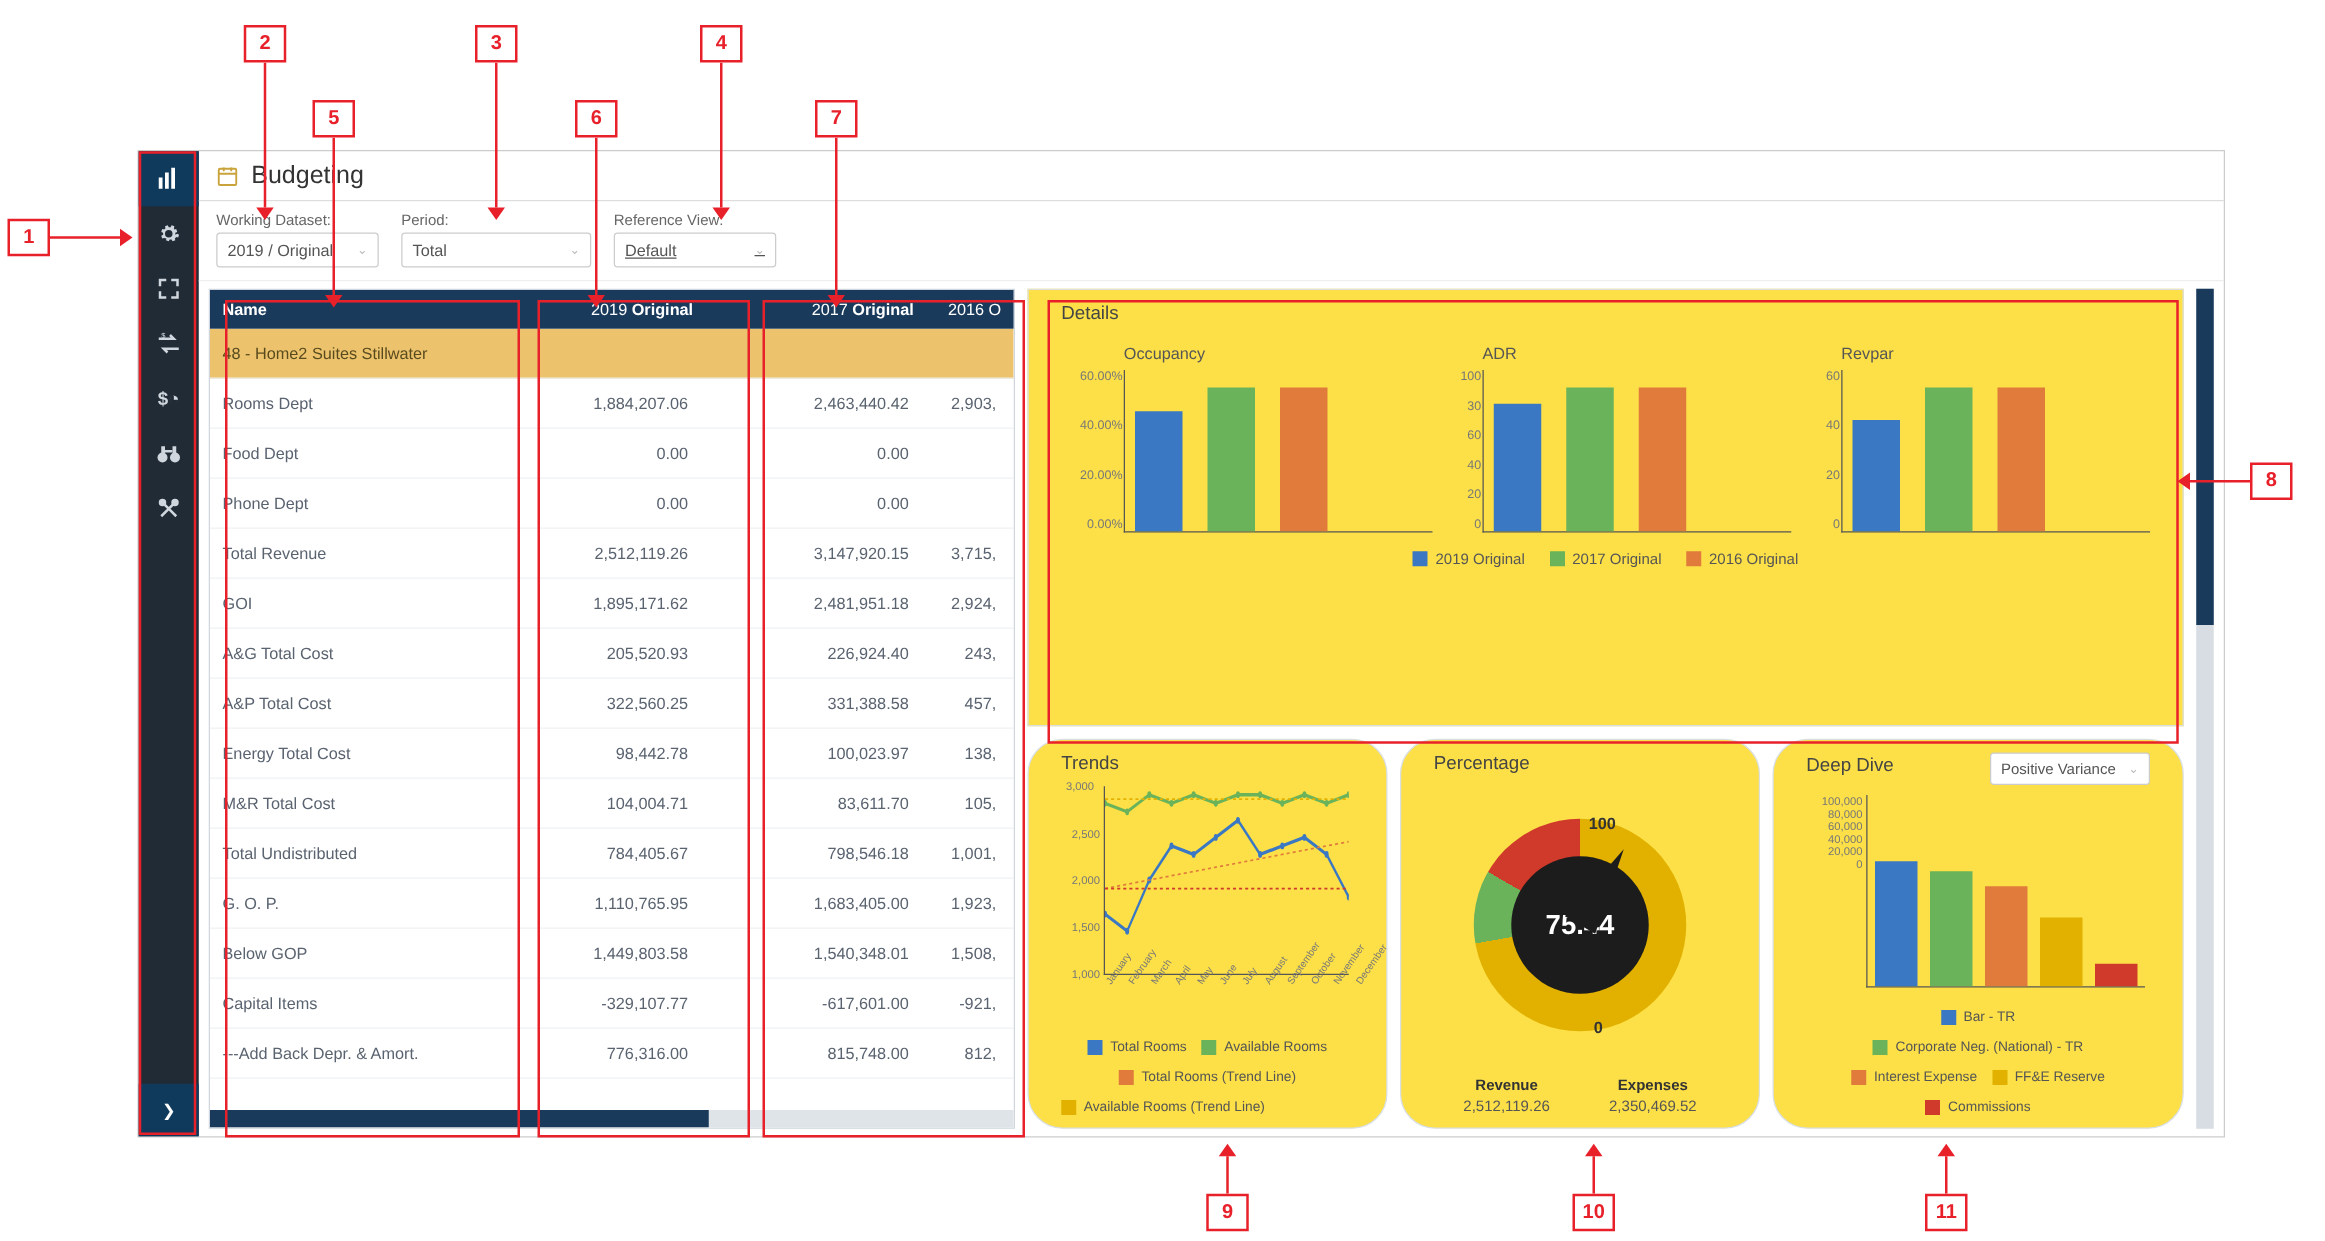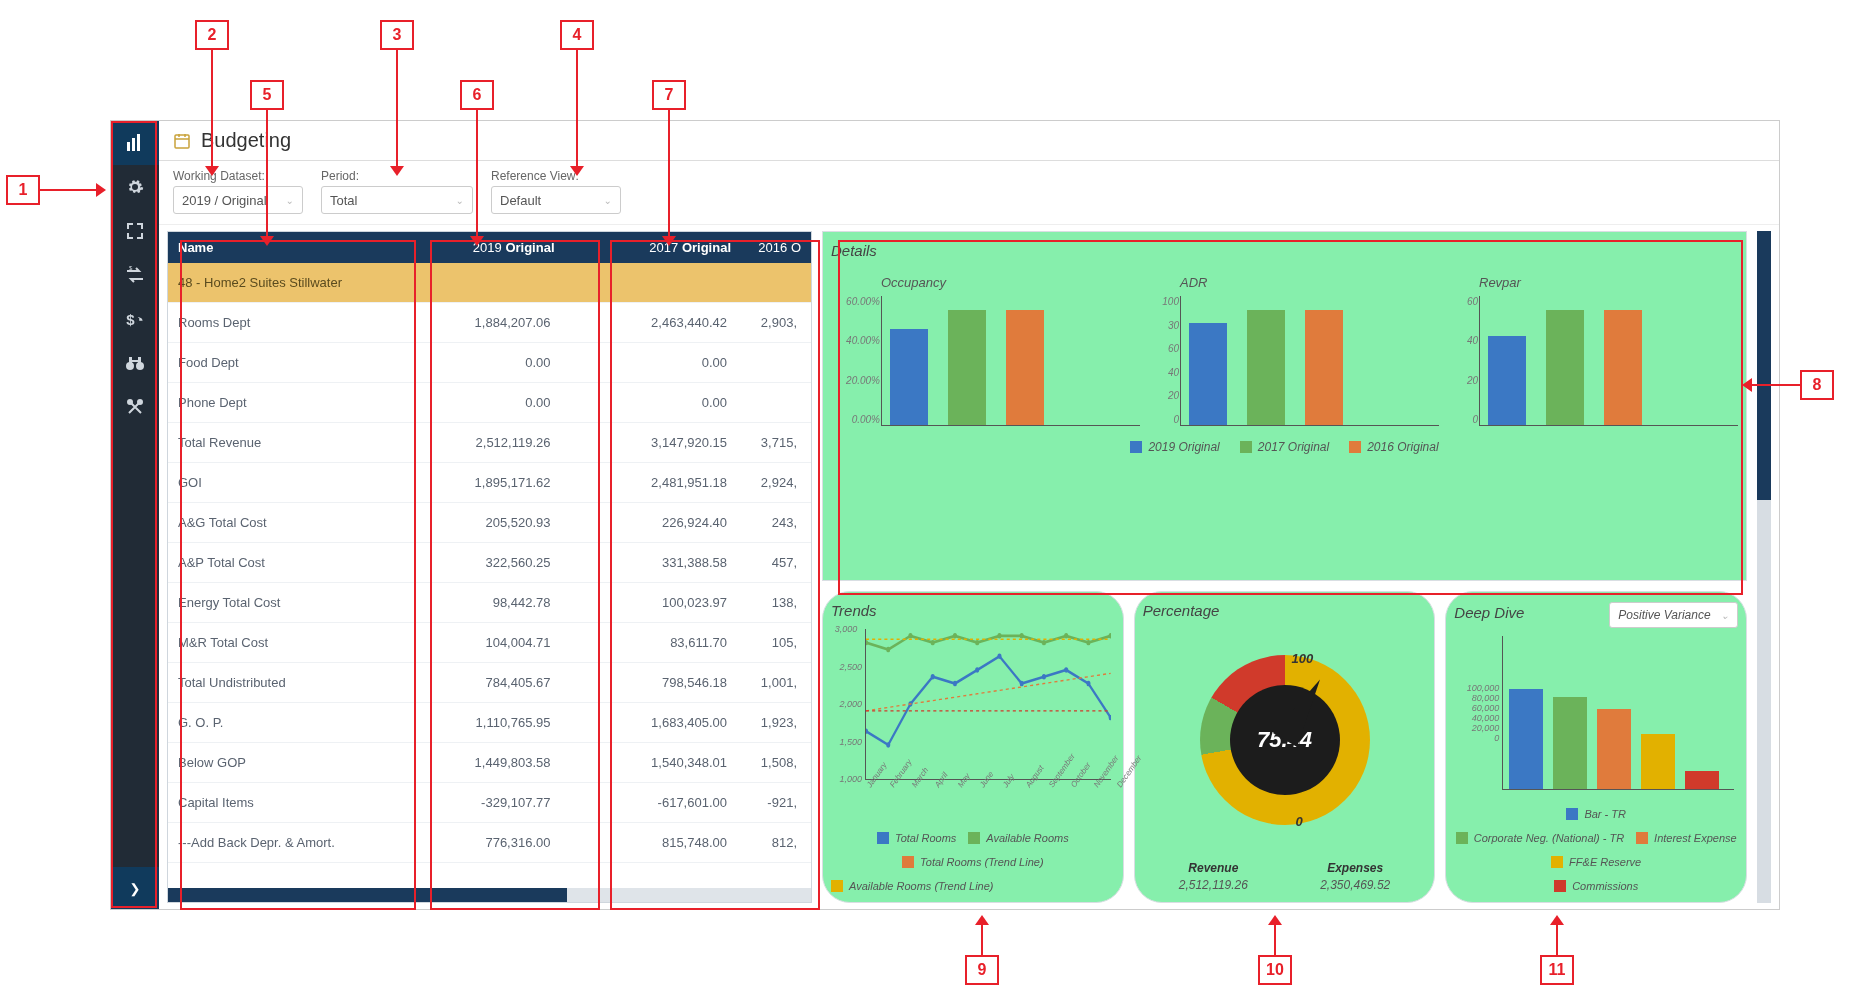--- a/index.html
+++ b/index.html
@@ -119,21 +119,21 @@
 .table-scroll{
   height:14px;background:#dfe4e9;position:relative;
 }
 .table-scroll .thumb{
   position:absolute;left:0;top:0;height:100%;width:62%;background:#1a3a5c;
 }
 
 
 .right{flex:1;display:flex;flex-direction:column;gap:10px;min-width:0;}
 .panel{
-  border:1px solid #d9dee3;background:#86efac;padding:10px 8px;font-style:italic;
+  border:1px solid #d9dee3;background:#fde047;padding:10px 26px;
 }
 .panel h3{font-size:15px;font-weight:400;color:#444;margin-bottom:6px;}
 
 .details{display:flex;flex-direction:column;}
 .kpis{display:flex;gap:40px;}
 .kpi{flex:1;}
 .kpi .kpi-title{font-size:13px;color:#555;margin-bottom:6px;}
 .barset{
   height:130px;display:flex;align-items:flex-end;gap:20px;
   border-left:1px solid #555;border-bottom:1px solid #555;
@@ -197,21 +197,21 @@
 
 
 .dd-head{display:flex;justify-content:space-between;align-items:center;}
 .dd-bars{
   flex:1;display:flex;align-items:flex-end;gap:10px;
   border-left:1px solid #555;border-bottom:1px solid #555;
   margin:8px 4px 4px 48px;padding:0 6px;position:relative;
 }
 .dd-yaxis{
   position:absolute;left:-50px;top:0;bottom:0;width:46px;
-  display:flex;flex-direction:column;justify-content:center;
+  display:flex;flex-direction:column;justify-content:flex-start;
   font-size:9px;color:#777;text-align:right;
 }
 .dd-bar{width:34px;}
 
 .v-scroll{
   width:14px;background:#d7dde3;display:flex;flex-direction:column;
 }
 .v-scroll .vthumb{width:100%;height:40%;background:#1a3a5c;}
 
 svg{display:block;}
@@ -355,21 +355,21 @@
         </div>
         <div class="filter">
           <label>Period:</label>
           <div class="select" style="width:152px;">
             <span>Total</span>
             <span class="chev">⌄</span>
           </div>
         </div>
         <div class="filter">
           <label>Reference View:</label>
-          <div class="select" style="width:130px;">
+          <div class="select" style="width:130px;text-decoration:underline;">
             <span>Default</span>
             <span class="chev">⌄</span>
           </div>
         </div>
       </div>
 
       <div class="content">
 
         <div class="table-wrap">
           <div class="thead">

